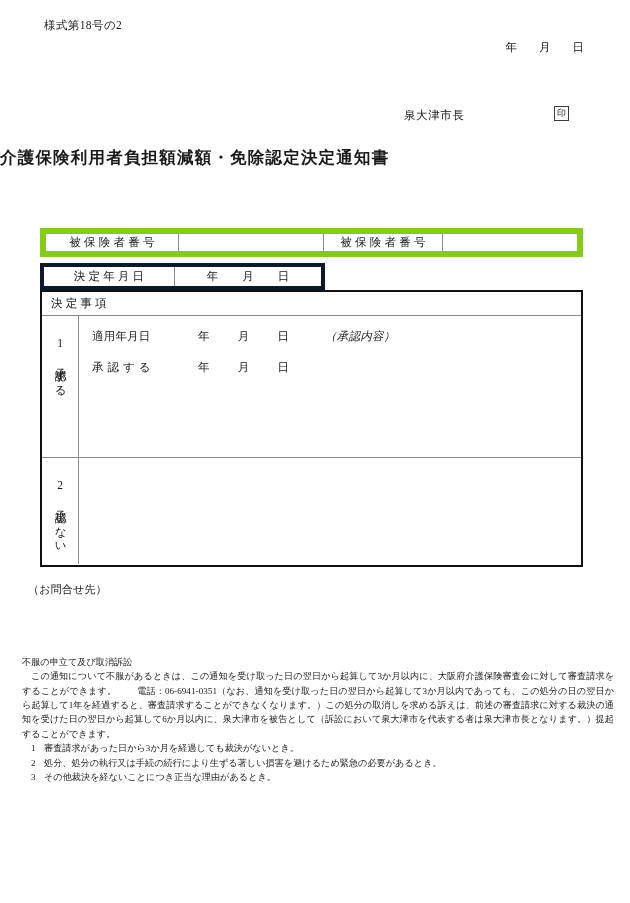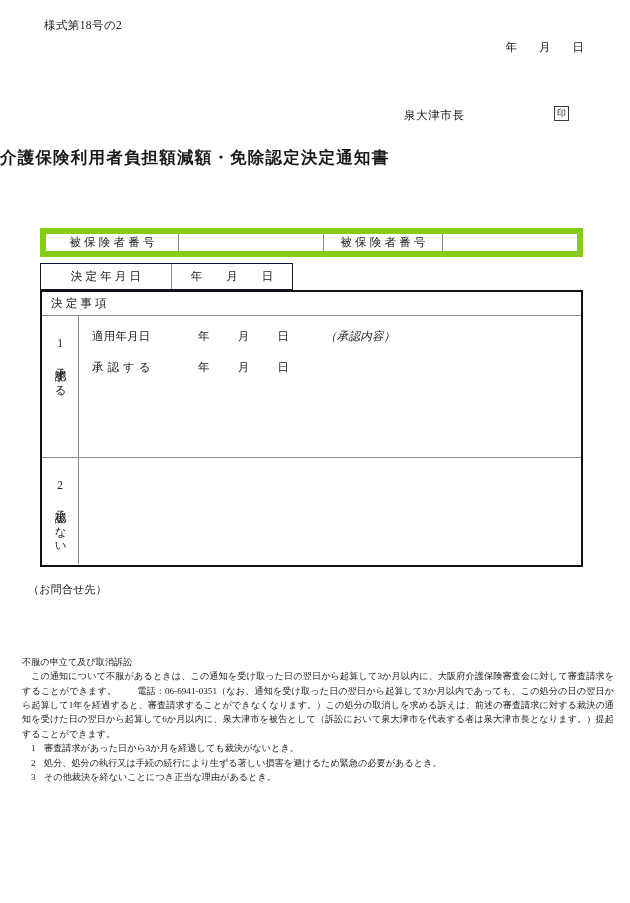--- a/index.html
+++ b/index.html
@@ -122,23 +122,23 @@
   .c-num-lbl  { width: 133px; }
   .c-num-val  { width: 145px; border-right: 1px solid #8a8a8a; }
   .c-name-lbl { width: 119px; }
   .c-name-val { flex: 1; }
 
   
   .tbl-decdate {
     position: absolute;
     left: 40px;
     top: 263px;
-    width: 253px;
+    width: 285px;
     height: 27px;
-    border: 1px solid #0f172a;
+    border: 4px solid #0f172a;
     box-sizing: border-box;
     display: flex;
   }
   .tbl-decdate .lbl {
     width: 131px;
     box-sizing: border-box;
     border-right: 1px solid #8a8a8a;
     display: flex;
     align-items: center;
     justify-content: center;

